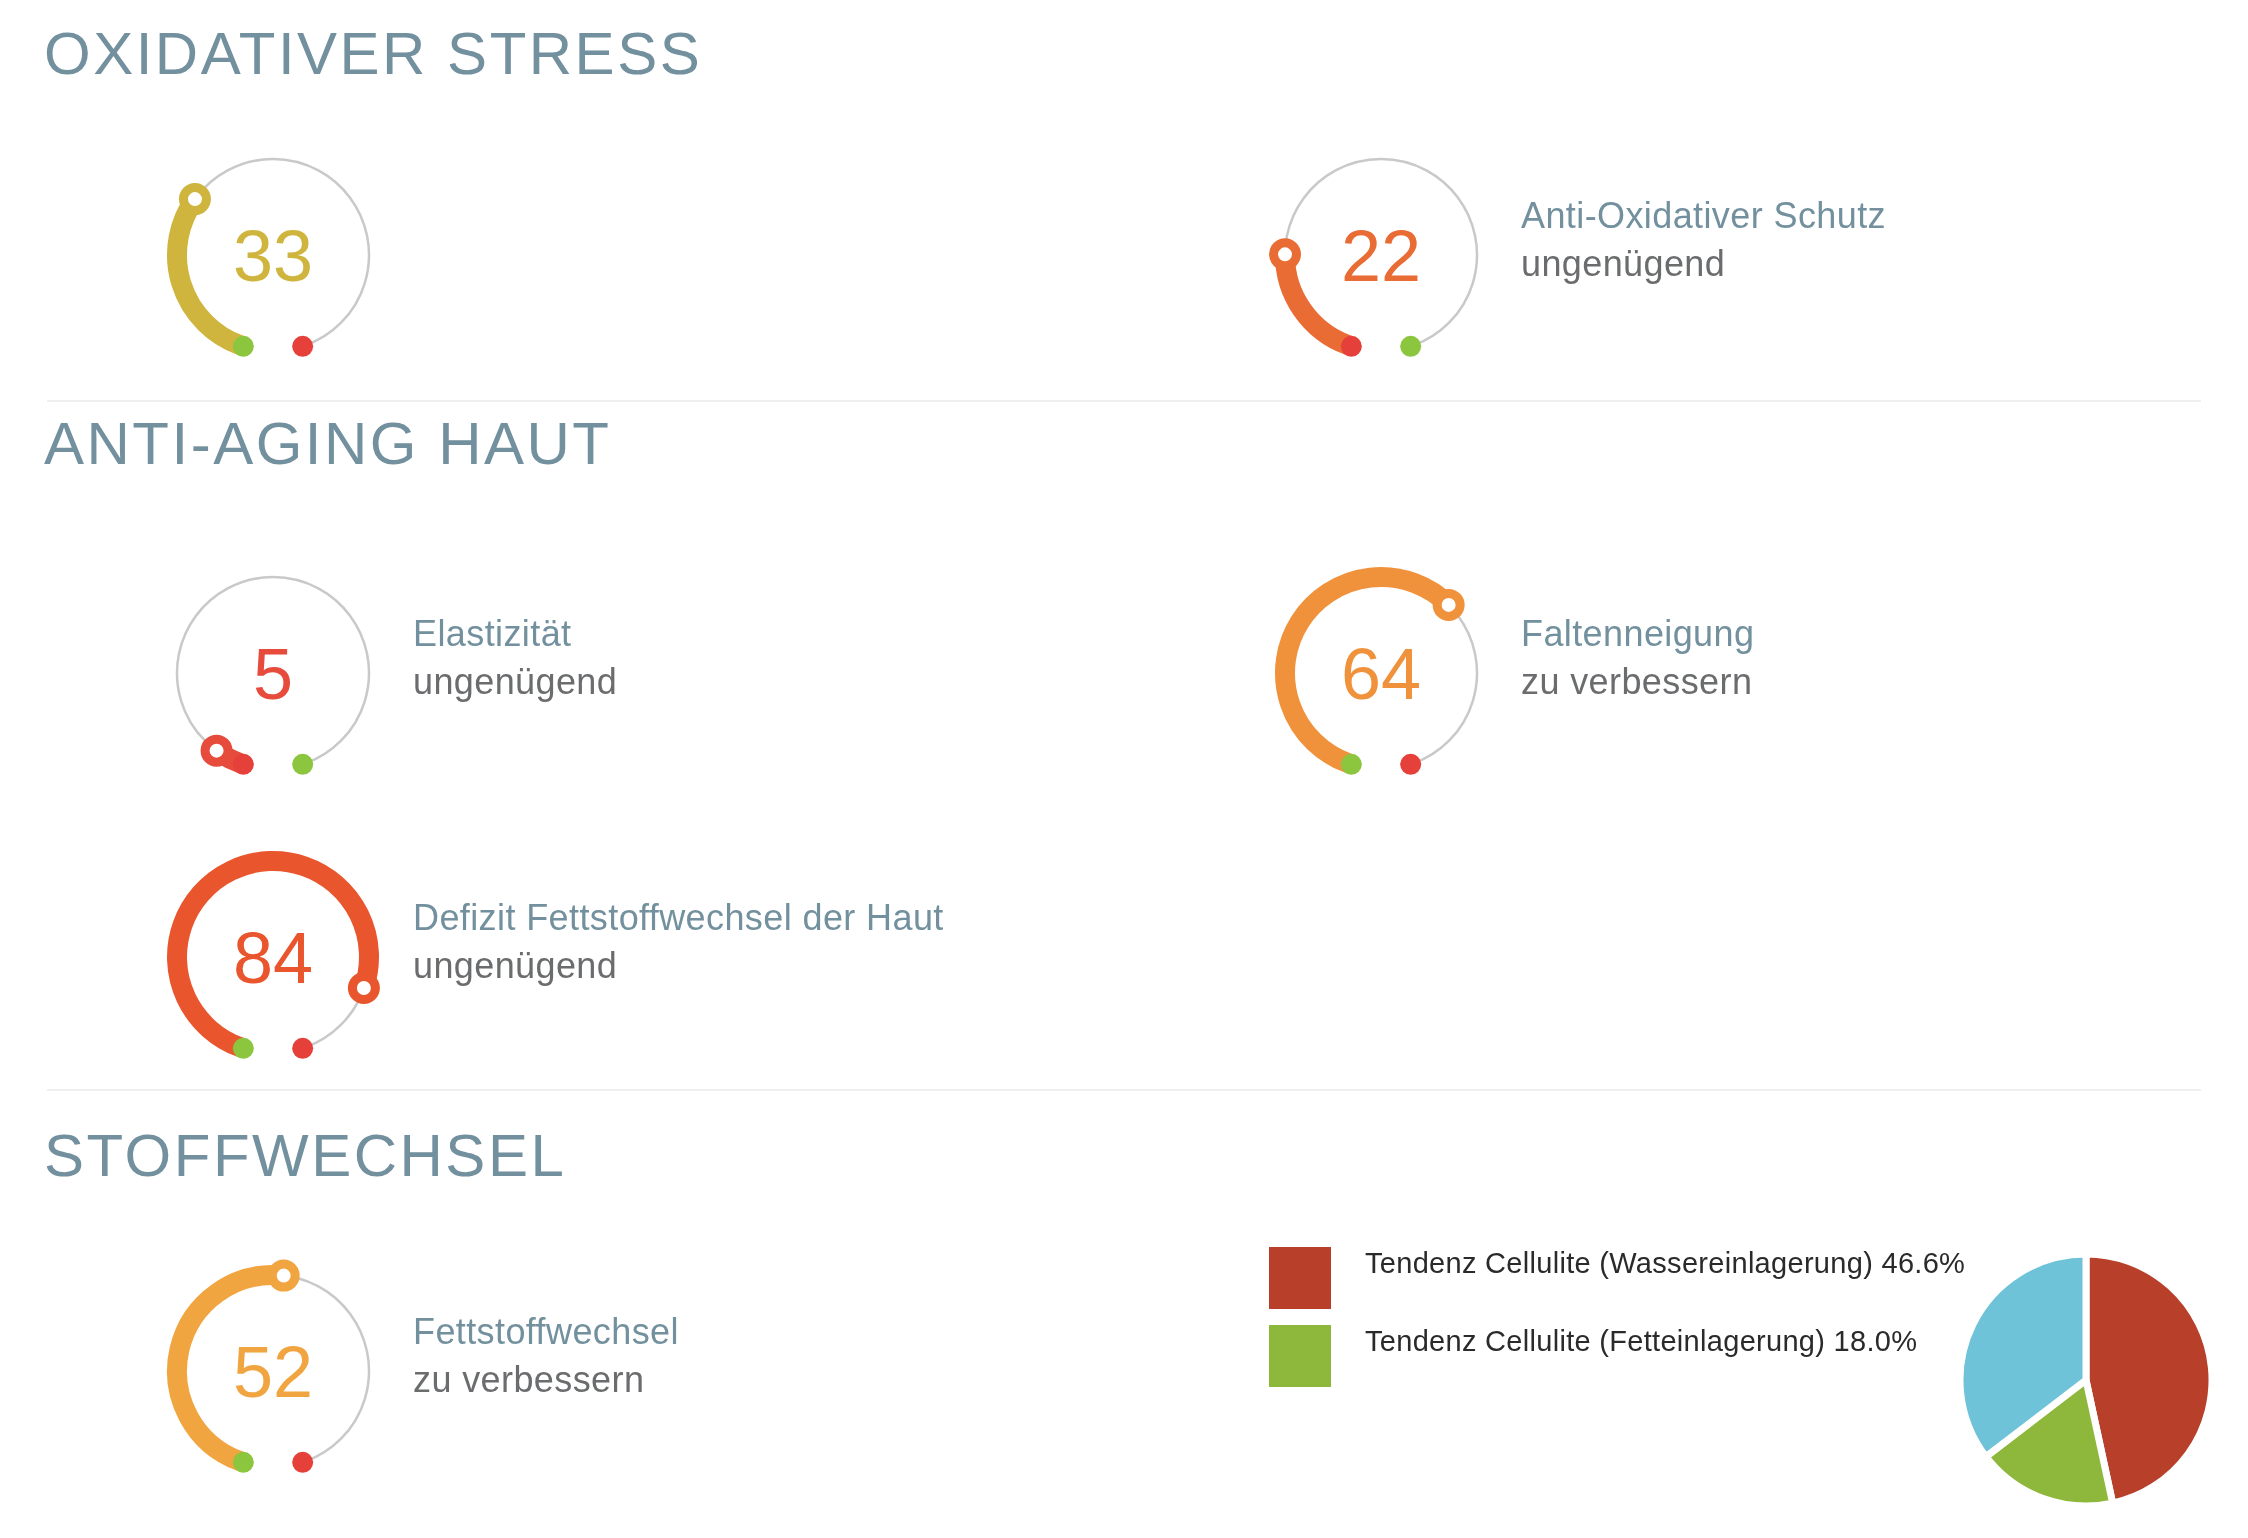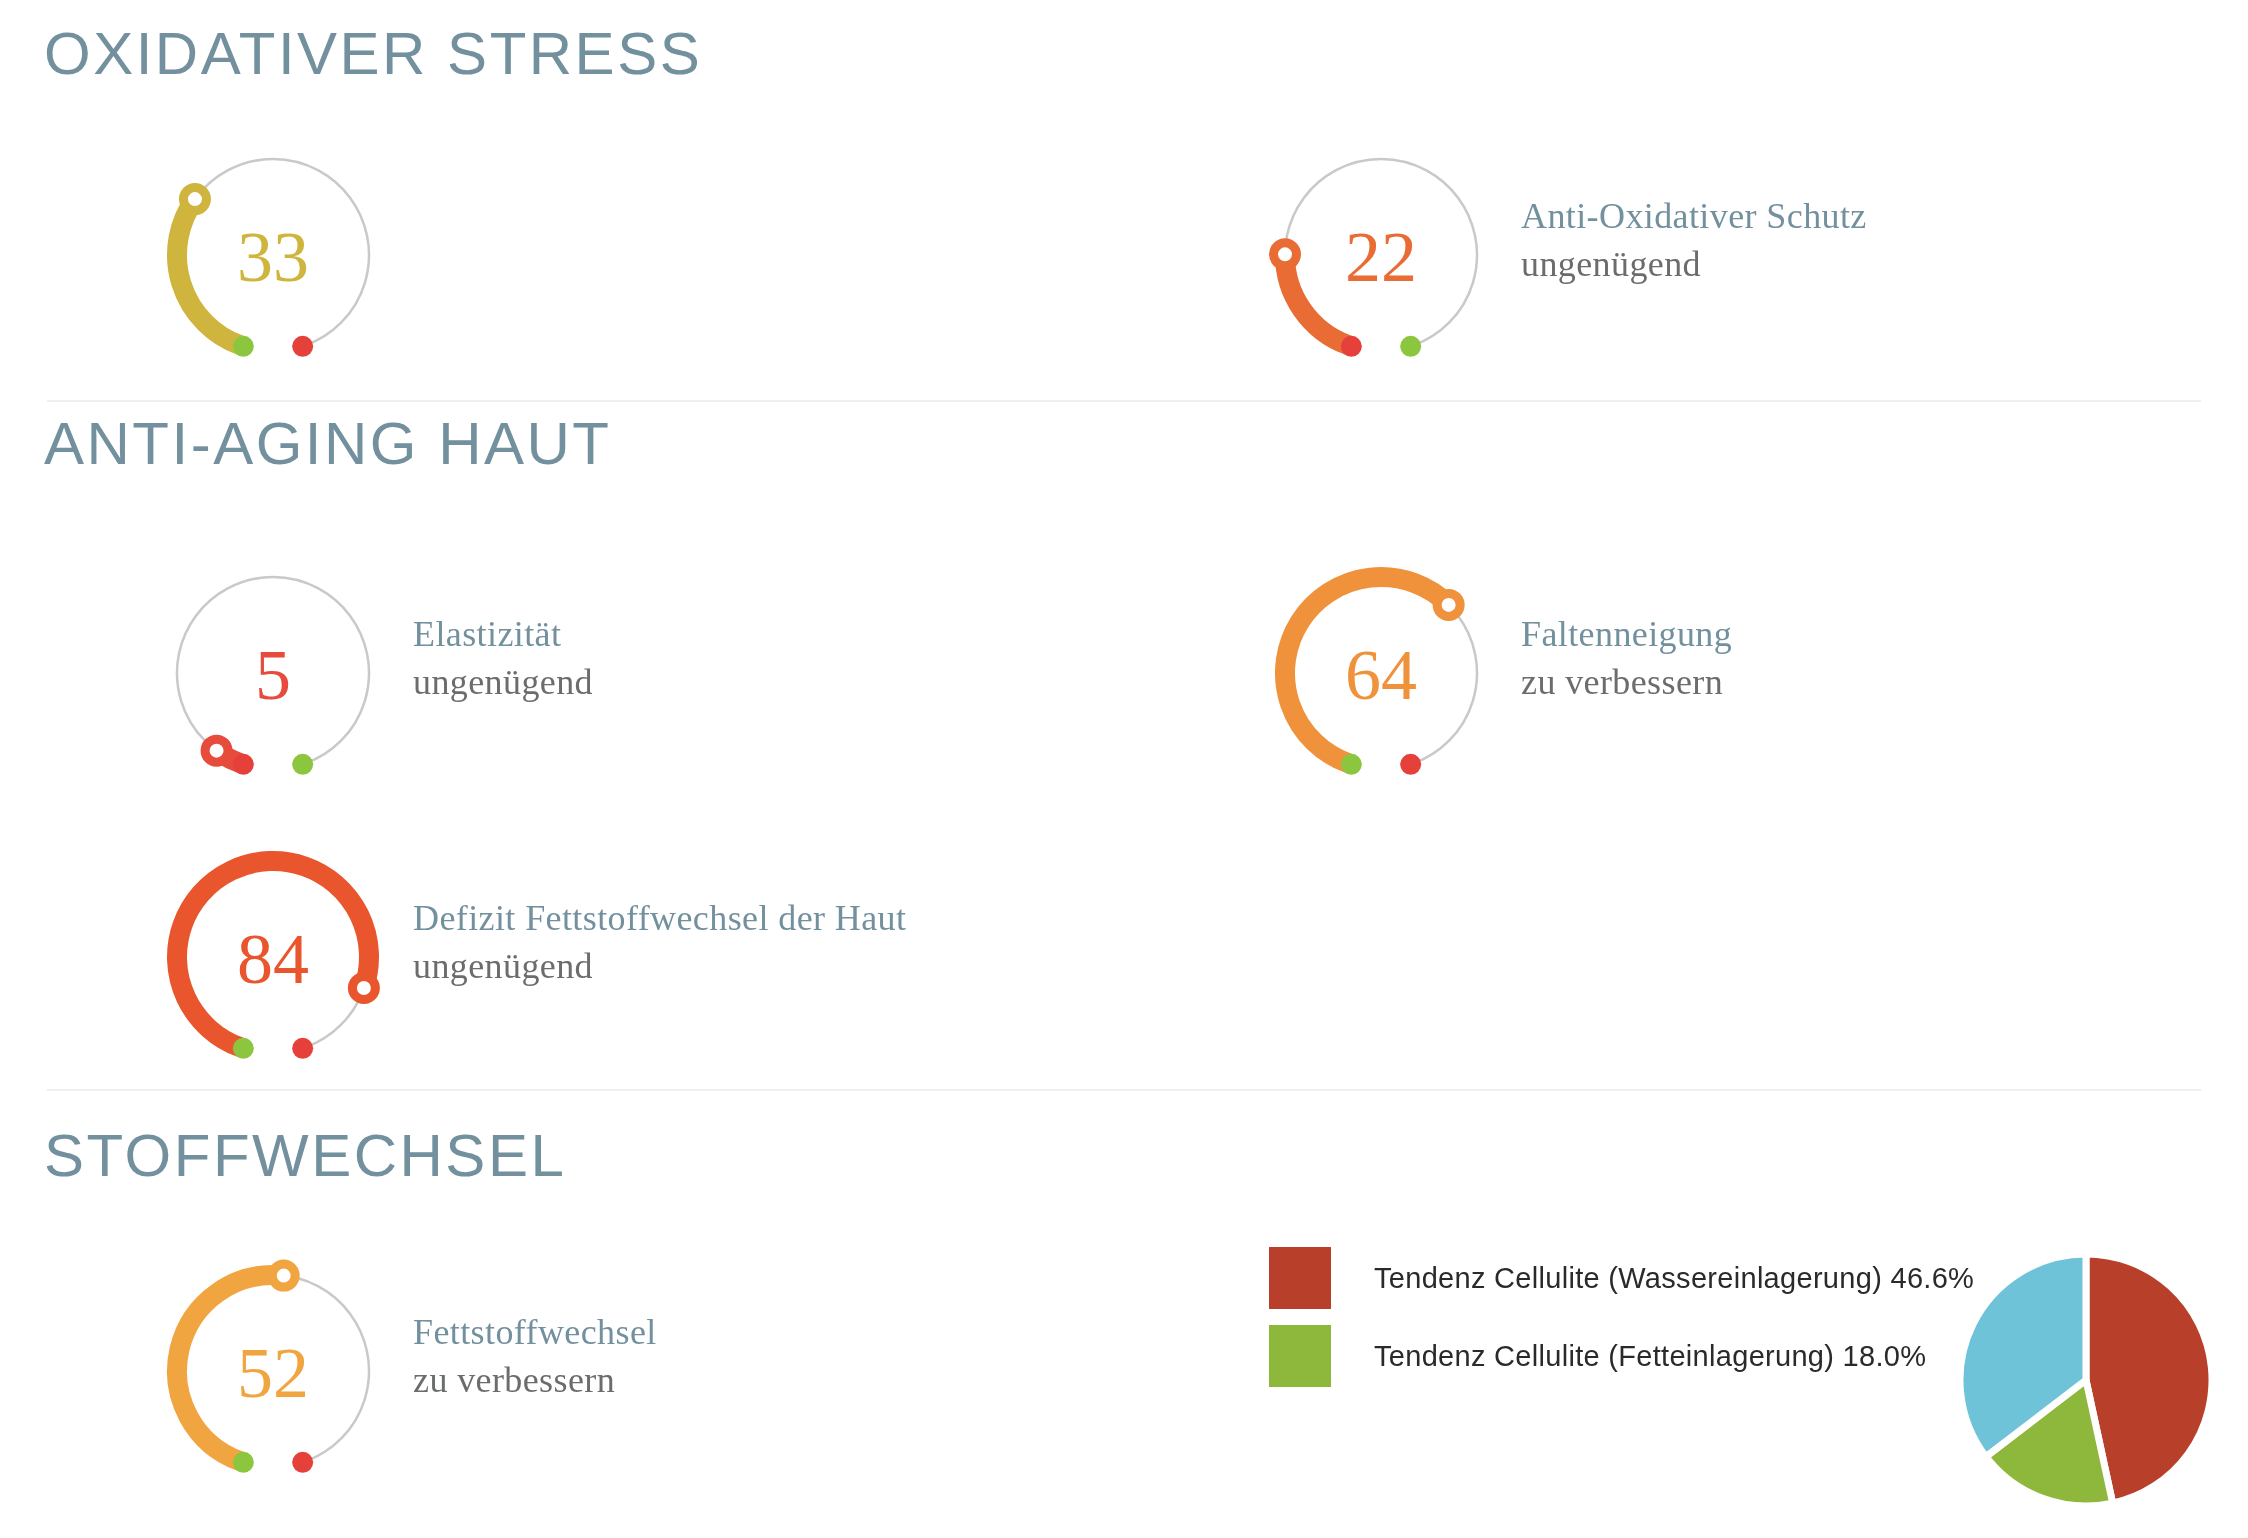--- a/index.html
+++ b/index.html
@@ -10,33 +10,33 @@
   .sec-title{
     position:absolute;margin:0;font-size:60px;font-weight:300;
     letter-spacing:2.5px;color:#73909e;white-space:nowrap;line-height:72px;
   }
   .t1{left:44px;top:18px}
   .t2{left:44px;top:408px}
   .t3{left:44px;top:1120px}
   .divider{position:absolute;left:47px;width:2154px;border:none;border-top:2px solid #efefef;margin:0;}
   .d1{top:400px}
   .d2{top:1089px}
-  .gauge-card{position:absolute;width:250px;height:250px;font-family:Liberation Serif, serif;}
+  .gauge-card{position:absolute;width:250px;height:250px;}
   .g0{left:148px;top:130px}
   .g1{left:1256px;top:130px}
   .g2{left:148px;top:548px}
   .g3{left:1256px;top:548px}
   .g4{left:148px;top:832px}
   .g5{left:148px;top:1246px}
   .gauge{width:250px;height:250px;display:block;overflow:visible;}
   .glabel{position:absolute;left:265px;top:62px;line-height:48px;white-space:nowrap;}
   .mname{font-size:36px;color:#72909d;letter-spacing:0.4px;}
   .mrating{font-size:36px;color:#6b6c6e;letter-spacing:0.4px;}
   .legend{position:absolute;left:1269px;top:1247px;}
-  .legend-row{display:flex;align-items:center;height:62px;margin-bottom:16px;gap:9px;}
+  .legend-row{display:flex;align-items:flex-start;height:62px;margin-bottom:16px;}
   .swatch{width:62px;height:62px;flex:0 0 62px;}
   .legend-label{margin-left:34px;font-size:29px;color:#2a2a2a;letter-spacing:0.3px;white-space:nowrap;}
   .pie{position:absolute;left:1956px;top:1250px;width:260px;height:260px;overflow:visible;}
 </style>
 </head>
 <body>
 
 <div class="page">
 
   <h1 class="sec-title t1">OXIDATIVER STRESS</h1>

